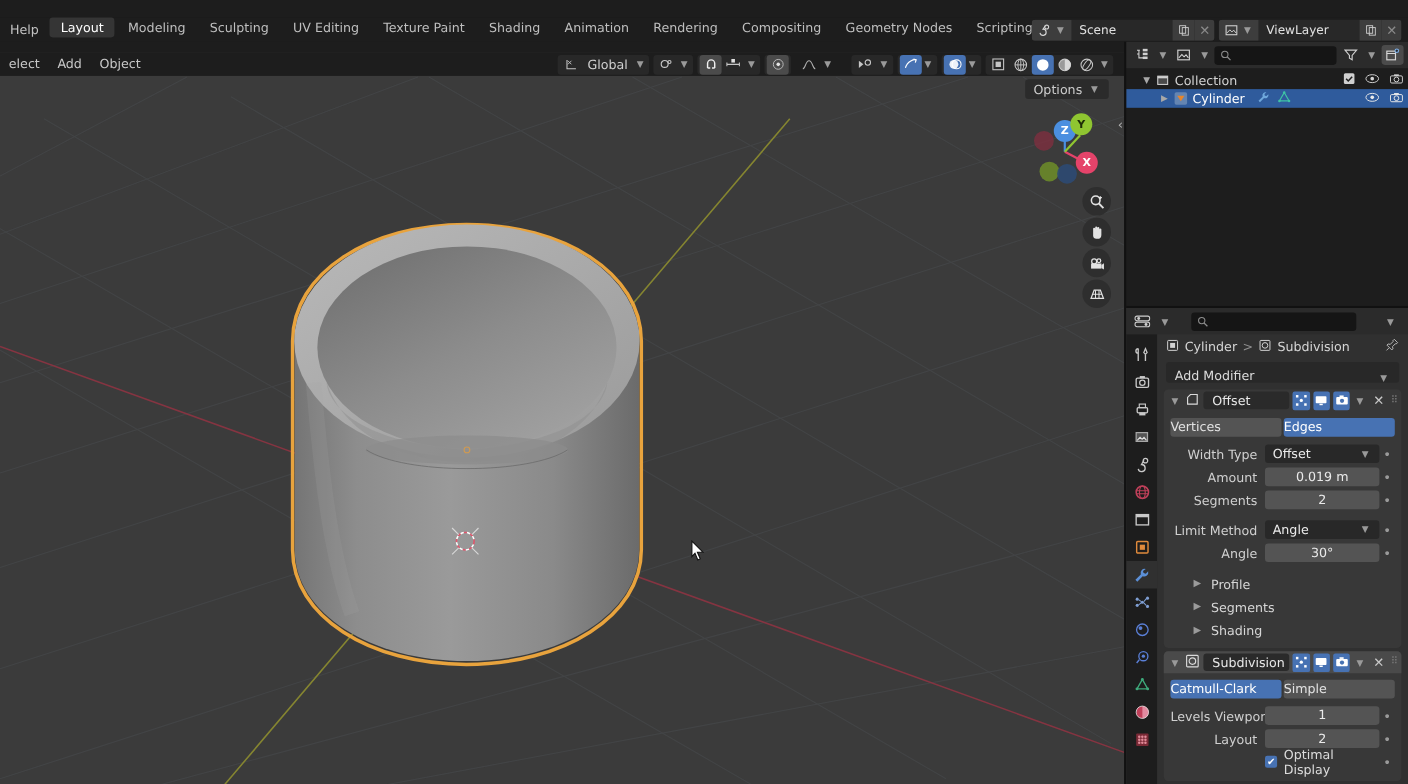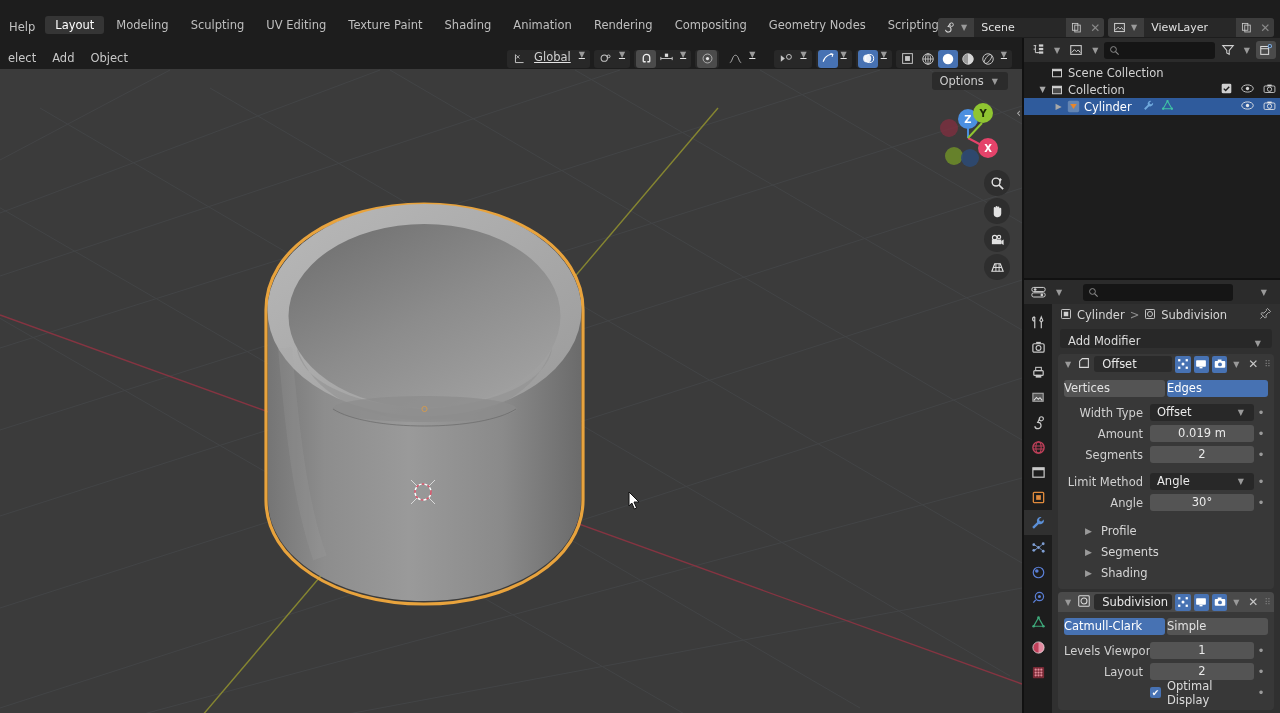--- a/index.html
+++ b/index.html
@@ -63,22 +63,22 @@
     position: absolute; left: 0; top: 48px; width: 1022px; height: 675px;
     background: #3b3b3b; overflow: hidden;
   }
   .vp-grid { position: absolute; inset: 0; }
   .vp-header {
     position: absolute; left: 0; top: 0; width: 1022px; height: 21px;
     background: #1d1d1d; display: flex; align-items: center;
   }
   .vp-menu { padding: 0 8px; color: #c8c8c8; font-size: 11.5px; height: 21px; line-height: 21px; }
   .tool-grp {
-    display: flex; height: 18px;
-    background: #282828; border-radius: 3px; margin-right: 4px; padding: 0 2px; text-decoration: underline;
+    display: flex; align-items: center; height: 18px;
+    background: #282828; border-radius: 3px; margin-right: 4px; padding: 0 2px;
   }
   .tool-btn {
     height: 18px; min-width: 20px; padding: 0 3px; display: flex;
     align-items: center; justify-content: center; color: #c6c6c6;
     border-radius: 3px;
   }
   .tool-btn.on { background: #4772b3; color: #fff; }
   .tool-btn.lit { background: #4b4b4b; color: #fff; }
   .tool-lbl { color: #d0d0d0; font-size: 11.5px; padding: 0 5px; }
   .carat { color: #9a9a9a; font-size: 8px; padding: 0 3px; }
@@ -625,30 +625,20 @@
         <svg width="14" height="14" viewBox="0 0 16 16">
             <rect x="2" y="4" width="9" height="9" stroke="#d8d8d8" stroke-width="1.2" fill="none"></rect>
             <path d="M2 6.5h9" stroke="#d8d8d8" stroke-width="1.1"></path>
             <circle cx="12.4" cy="3.6" r="2.4" fill="#7fb0e8"></circle>
             <path d="M12.4 2.3v2.6M11.1 3.6h2.6" stroke="#1d1d1d" stroke-width="1"></path>
           </svg>
       </div>
     </div>
 
     <div class="ol-rows">
-      <div class="ol-row">
-        <span class="ol-tri" style="margin-left:12px;"></span>
-        <span class="ol-icon">
-          <svg width="12" height="12" viewBox="0 0 16 16">
-              <rect x="2" y="3" width="12" height="10" stroke="#cfcfcf" stroke-width="1.3" fill="none"></rect>
-              <rect x="2" y="3" width="12" height="2.6" fill="#cfcfcf"></rect>
-            </svg>
-        </span>
-        <span class="ol-name">Scene Collection</span>
-      </div>
 
       <div class="ol-row">
         <span class="ol-tri" style="margin-left:12px;">▼</span>
         <span class="ol-icon">
           <svg width="12" height="12" viewBox="0 0 16 16">
               <rect x="2" y="3" width="12" height="10" stroke="#cfcfcf" stroke-width="1.3" fill="#4a4a4a"></rect>
               <rect x="2" y="3" width="12" height="2.6" fill="#cfcfcf"></rect>
             </svg>
         </span>
         <span class="ol-name">Collection</span>

